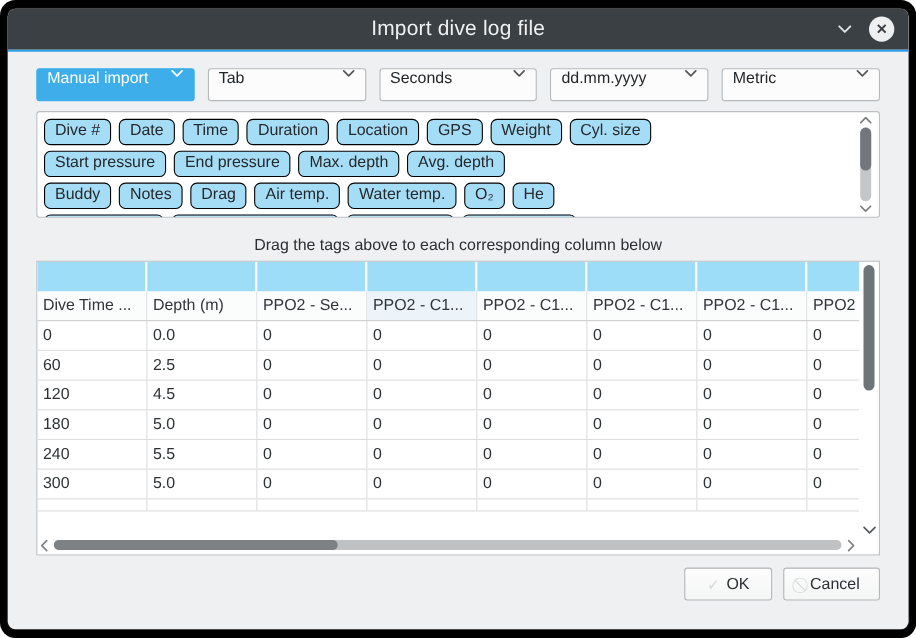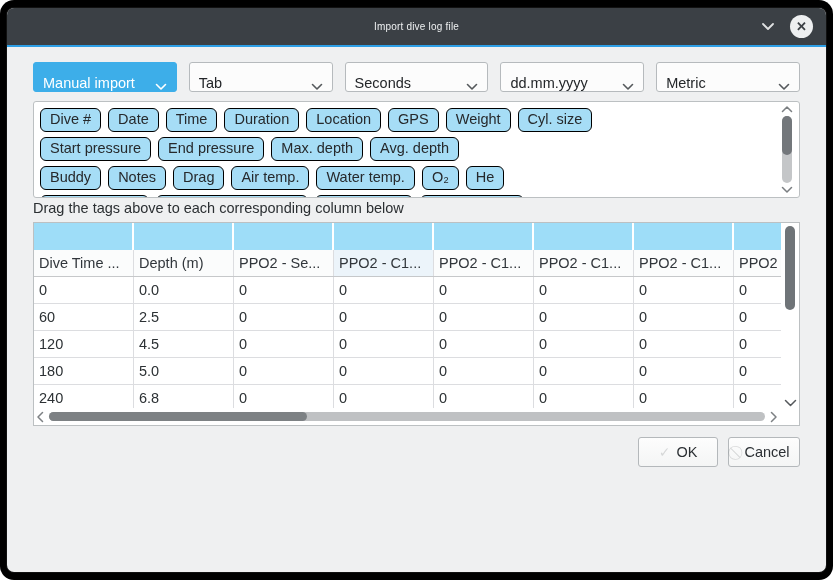--- a/index.html
+++ b/index.html
@@ -9,52 +9,52 @@
   }
   .frame { position:absolute; inset:0; background:#000; border-radius:14px; }
   .window {
     position:absolute; left:7px; top:8px; width:819px; height:564px;
     background:#eff0f1; border-radius:7px; overflow:hidden;
     box-shadow:0 0 0 1px #111;
   }
   
   .titlebar { height:37px; background:#3b4045; position:relative;
     display:flex; align-items:center; justify-content:center; }
-  .titlebar .title { color:#eef0f1; font-size:10px; letter-spacing:.2px; }
+  .titlebar .title { color:#eef0f1; font-size:19px; letter-spacing:.2px; }
   .tb-buttons { position:absolute; right:13px; top:0; bottom:0; display:flex; align-items:center; gap:15px; }
   .shade-btn { display:flex; align-items:center; cursor:default; }
   .close-btn { width:23px; height:23px; border-radius:50%; background:#edeff0;
     color:#3b4045; display:flex; align-items:center; justify-content:center;
     font-size:13px; font-weight:bold; line-height:1; }
   .accent-line { height:2px; background:var(--accent-line,#2d9fe6); }
   
   .content { padding:15px 26px 0 26px; }
   .toolbar { display:flex; gap:12px; }
   .combobox { flex:1; height:28px; border:1px solid #b6babd; border-radius:3px;
-    background:#fcfcfc; display:flex; align-items:flex-end; justify-content:space-between;
+    background:#fcfcfc; display:flex; align-items:flex-start; justify-content:space-between;
     padding:0 9px; font-size:14.5px; color:#232629; cursor:default; }
   .combobox.primary { background:var(--accent,#3daee9); border-color:var(--accent,#3daee9); color:#fff; }
   .chev { flex:0 0 auto; margin-left:6px; }
   
   .tags-panel { margin-top:9px; height:97px; box-sizing:border-box; background:#fff;
     border:1px solid #bcc0c2; border-radius:3px; position:relative; overflow:hidden;
     padding:6px 26px 0 6px; }
   .tag-row { display:flex; gap:7px; margin-bottom:5px; }
   .tag { background:var(--tag-fill,#a6ddf6); border:1px solid #000000; border-radius:6px;
     padding:0 9px; height:22px; line-height:21px; font-size:14.5px; color:#26292c;
     white-space:nowrap; cursor:grab; }
   .tags-scroll { position:absolute; top:4px; right:4px; bottom:4px; width:16px;
     display:flex; flex-direction:column; align-items:center; }
   .tags-track { flex:1; width:10px; background:#c4c6c8; border-radius:5px; margin:3px 0; position:relative; }
   .tags-thumb { position:absolute; top:0; left:0; width:10px; height:58%;
     background:#73777b; border-radius:5px; }
   
-  .instruction { margin-top:2px; font-size:14.5px; color:#2b2f32; }
-  
-  .table-panel { margin-top:6px; height:204px; box-sizing:border-box; background:#fff;
+  .instruction { margin-top:17px; font-size:14.5px; color:#2b2f32;text-align:center; }
+  
+  .table-panel { margin-top:6px; height:268px; box-sizing:border-box; background:#fff;
     border:1px solid #bcc0c2; position:relative; overflow:hidden; }
   .grid-area { position:absolute; top:0; left:0; right:18px; bottom:17px; overflow:hidden; }
   .t-row { display:grid; grid-template-columns:repeat(7,100px) 1fr; }
   .dz-cell { height:27px; background:var(--dropzone,#9eddf8); border-right:2px solid #fff; }
   .dz-cell:last-child { border-right:none; }
   .head-row { border-bottom:1px solid #c6c8ca; }
   .head-cell { padding:5px 4px 5px 5px; font-size:14.5px; color:#31363b;
     border-right:1px solid #dcdde0; white-space:nowrap; overflow:hidden; background:#fbfcfc; }
   .head-cell.tinted { background:#ecf4fa; }
   .head-cell:last-child { border-right:none; }
@@ -71,21 +71,21 @@
     display:flex; align-items:center; gap:5px; }
   .h-track { flex:1; height:9px; background:#bfc1c3; border-radius:5px; position:relative; }
   .h-thumb { position:absolute; left:0; top:0; height:9px; width:36%;
     background:#7d8184; border-radius:5px; }
   
   .buttons { display:flex; justify-content:flex-end; gap:10px; margin-top:11px; }
   .btn { height:30px; box-sizing:border-box; border:1px solid #b4b8bb; border-radius:3px;
     background:linear-gradient(#fdfdfd,#f4f5f5); font-size:14.5px; color:#2b2f33;
     display:flex; align-items:center; justify-content:center; gap:6px;
     font-family:"Liberation Sans",sans-serif; cursor:default; }
-  .btn.ok { width:80px; } .btn.cancel { width:72px; }
+  .btn.ok { width:80px; } .btn.cancel { width:88px; }
   .ghost-icon { opacity:.16; font-size:14px; }
 </style>
 </head>
 <body style="--accent: #3daee9; --accent-line: #2d9fe6; --tag-fill: #a6ddf6; --dropzone: #9eddf8;">
 
 <div class="frame"></div>
 
 <div class="window">
 
   <div class="titlebar">
@@ -245,21 +245,21 @@
               <div class="body-cell">5.0</div>
               <div class="body-cell">0</div>
               <div class="body-cell">0</div>
               <div class="body-cell">0</div>
               <div class="body-cell">0</div>
               <div class="body-cell">0</div>
               <div class="body-cell">0</div>
             </div>
             <div class="t-row body-row">
               <div class="body-cell">240</div>
-              <div class="body-cell">6.8</div>
+              <div class="body-cell">5.5</div>
               <div class="body-cell">0</div>
               <div class="body-cell">0</div>
               <div class="body-cell">0</div>
               <div class="body-cell">0</div>
               <div class="body-cell">0</div>
               <div class="body-cell">0</div>
             </div>
             <div class="t-row body-row">
               <div class="body-cell">300</div>
               <div class="body-cell">5.0</div>

